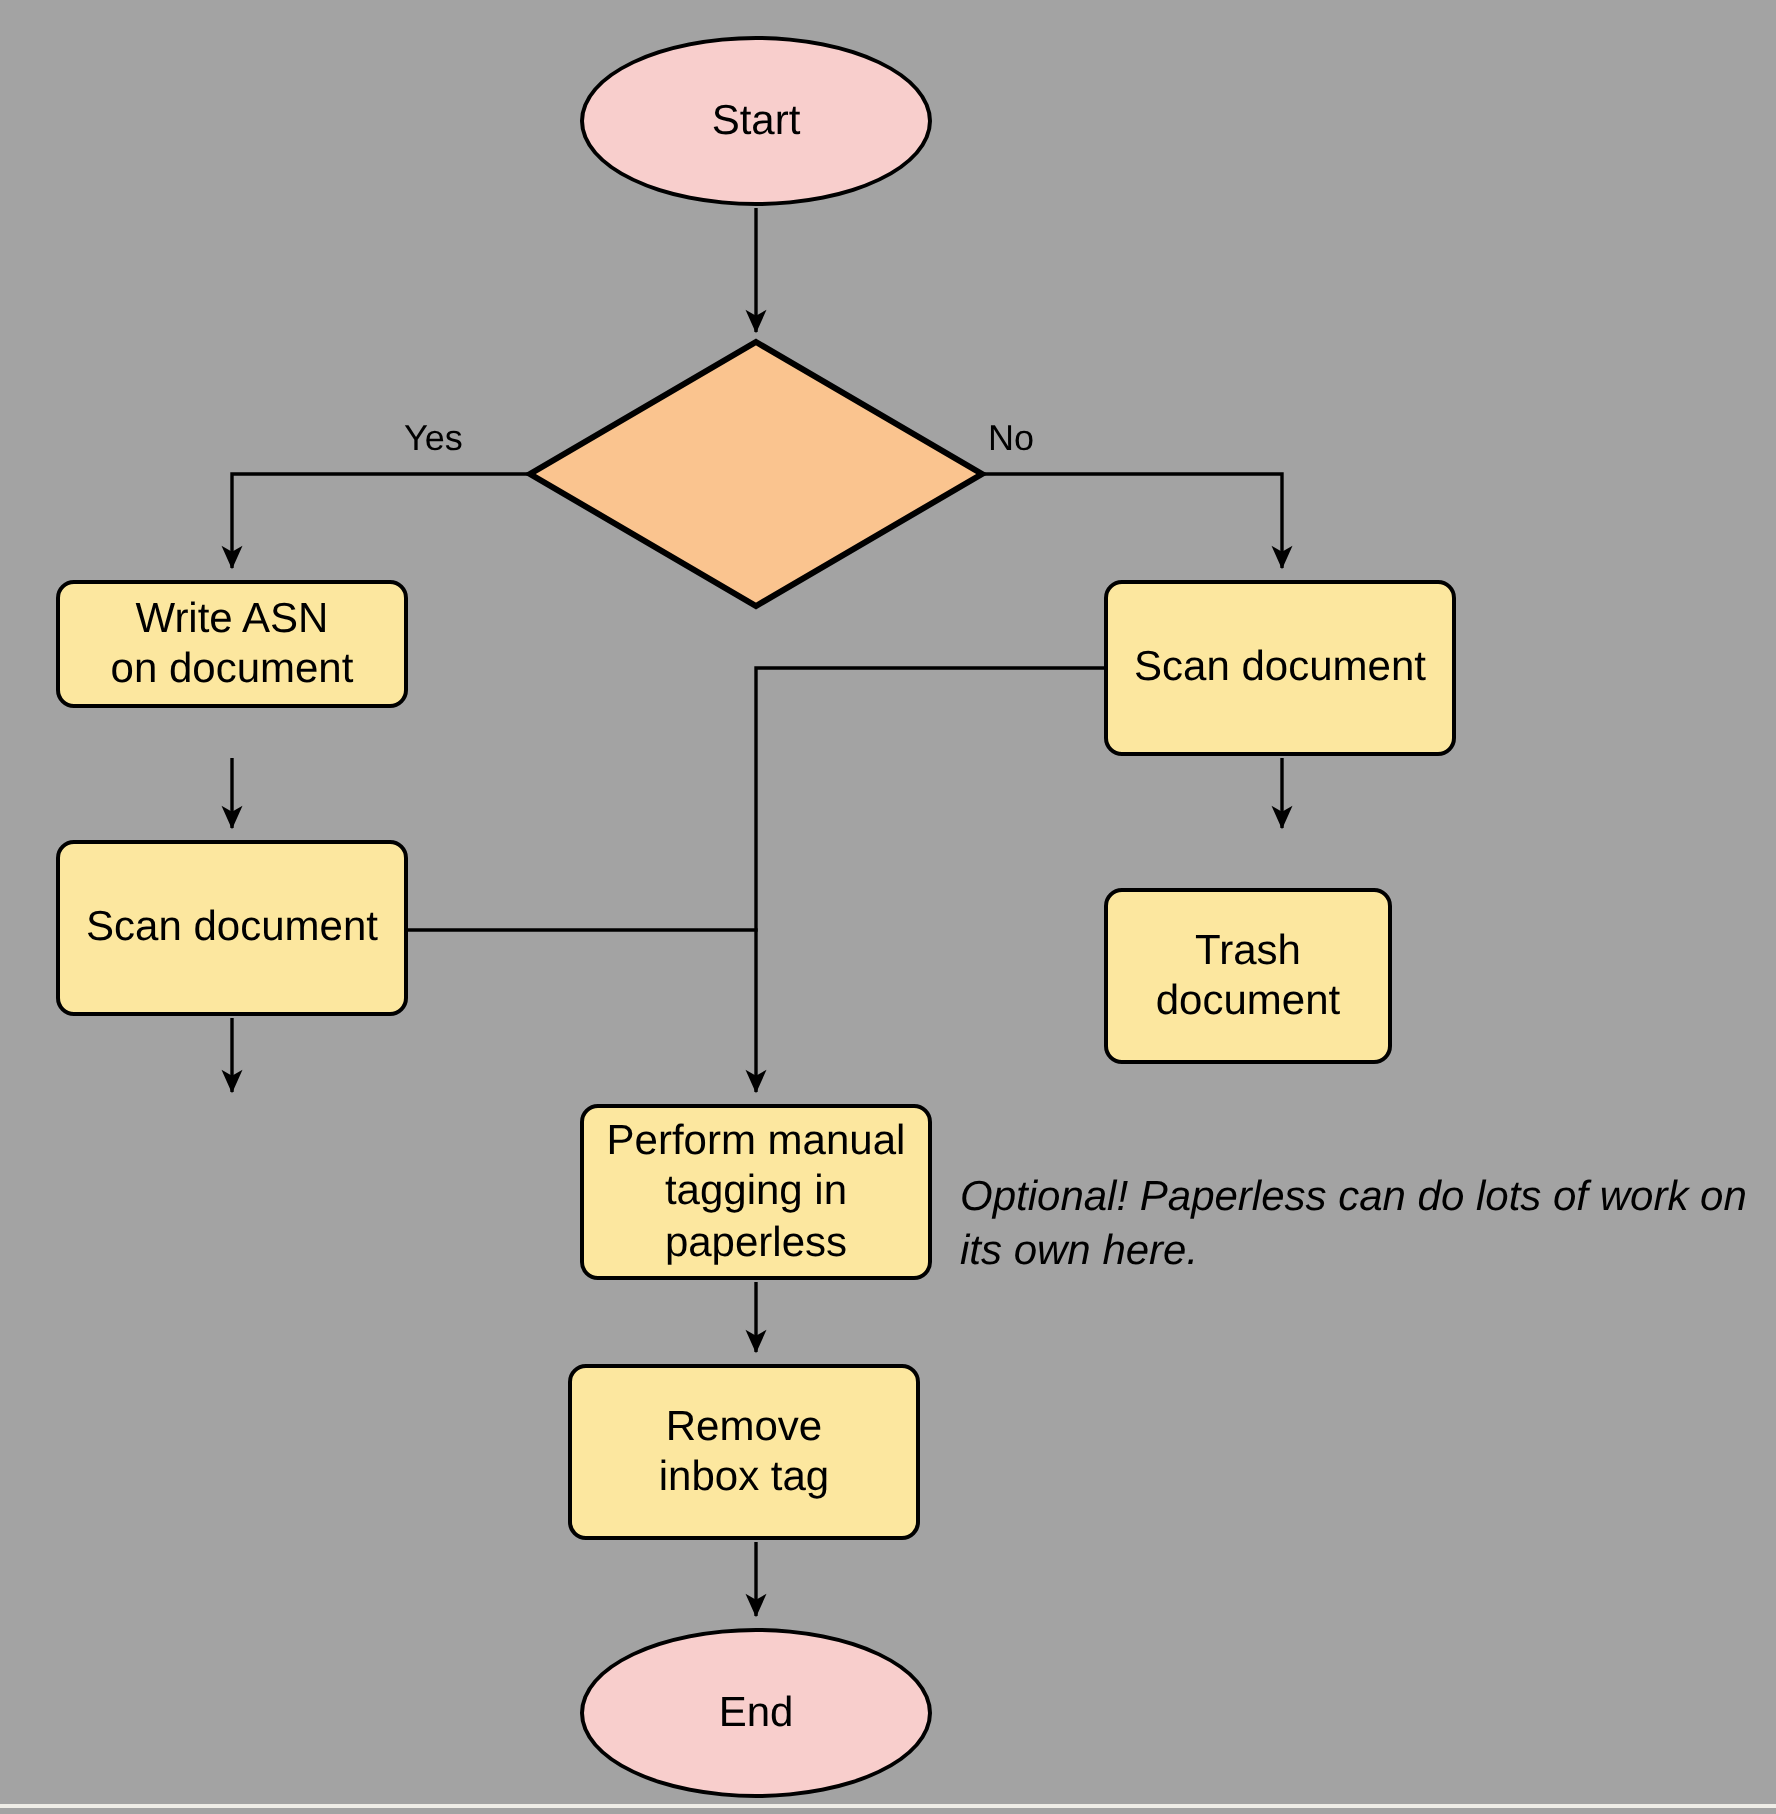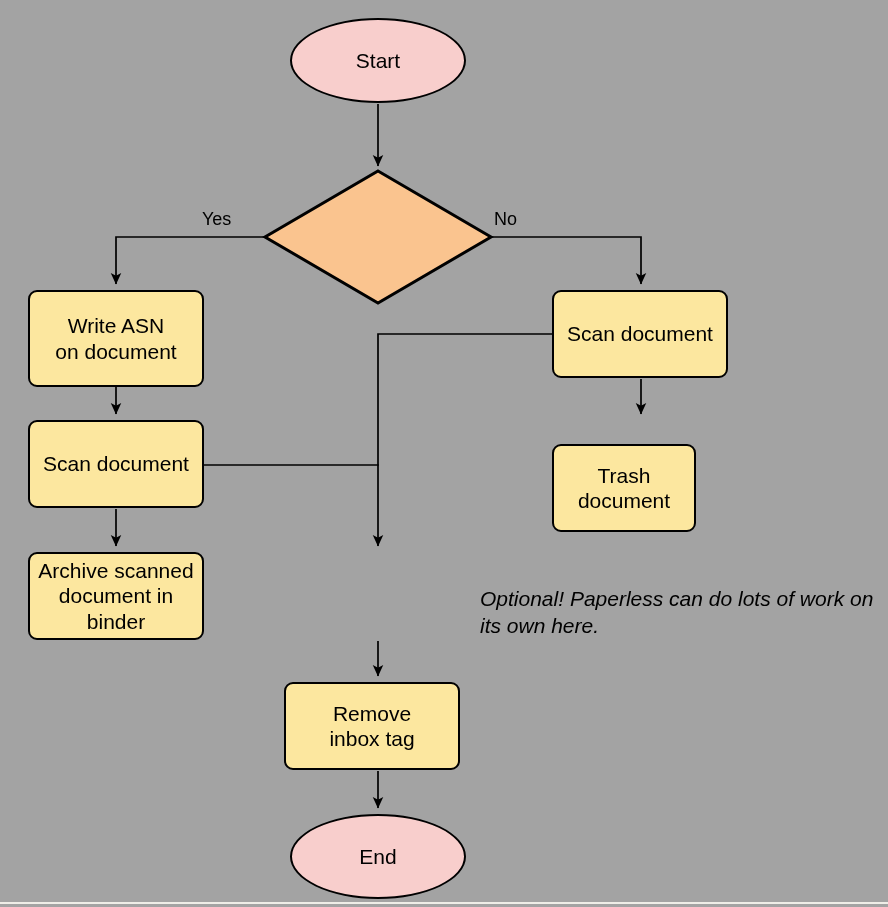--- a/index.html
+++ b/index.html
@@ -64,33 +64,33 @@
       <path d="M378,641 V676" marker-end="url(#arrow)"></path>
       <path d="M378,771 V808" marker-end="url(#arrow)"></path>
     </g>
   </svg>
 
   <div class="node terminal" style="left: 290px; top: 18px; width: 176px; height: 85px; background-color: rgb(248, 206, 204);">Start</div>
 
   <div class="node terminal" style="left: 290px; top: 814px; width: 176px; height: 85px; background-color: rgb(248, 206, 204);">End</div>
 
 
-  <div class="node process" style="left: 28px; top: 290px; width: 176px; height: 97px; background-color: rgb(252, 231, 159);">Write ASN
+  <div class="node process" style="left: 28px; top: 290px; width: 176px; height: 64px; background-color: rgb(252, 231, 159);">Write ASN
 on document</div>
 
   <div class="node process" style="left: 28px; top: 420px; width: 176px; height: 88px; background-color: rgb(252, 231, 159);">Scan document</div>
 
-  <div class="node process" style="left: 28px; top: 552px; width: 176px; height: 88px; background-color: rgb(252, 231, 159);">Archive scanned
-document in
-binder</div>
 
   <div class="node process" style="left: 552px; top: 290px; width: 176px; height: 88px; background-color: rgb(252, 231, 159);">Scan document</div>
 
   <div class="node process" style="left: 552px; top: 444px; width: 144px; height: 88px; background-color: rgb(252, 231, 159);">Trash document</div>
 
+  <div class="node process" style="left: 290px; top: 552px; width: 176px; height: 88px; background-color: rgb(252, 231, 159);">Perform manual
+tagging in
+paperless</div>
 
   <div class="node process" style="left: 284px; top: 682px; width: 176px; height: 88px; background-color: rgb(252, 231, 159);">Remove
 inbox tag</div>
 
   <div class="edge-label" style="left:202px; top:209px; width:52px;">Yes</div>
 
   <div class="edge-label" style="left:494px; top:209px; width:52px;">No</div>
 
   <div class="annotation" style="left:480px; top:586px; width:412px;">Optional! Paperless can do lots of work on
 its own here.</div>

